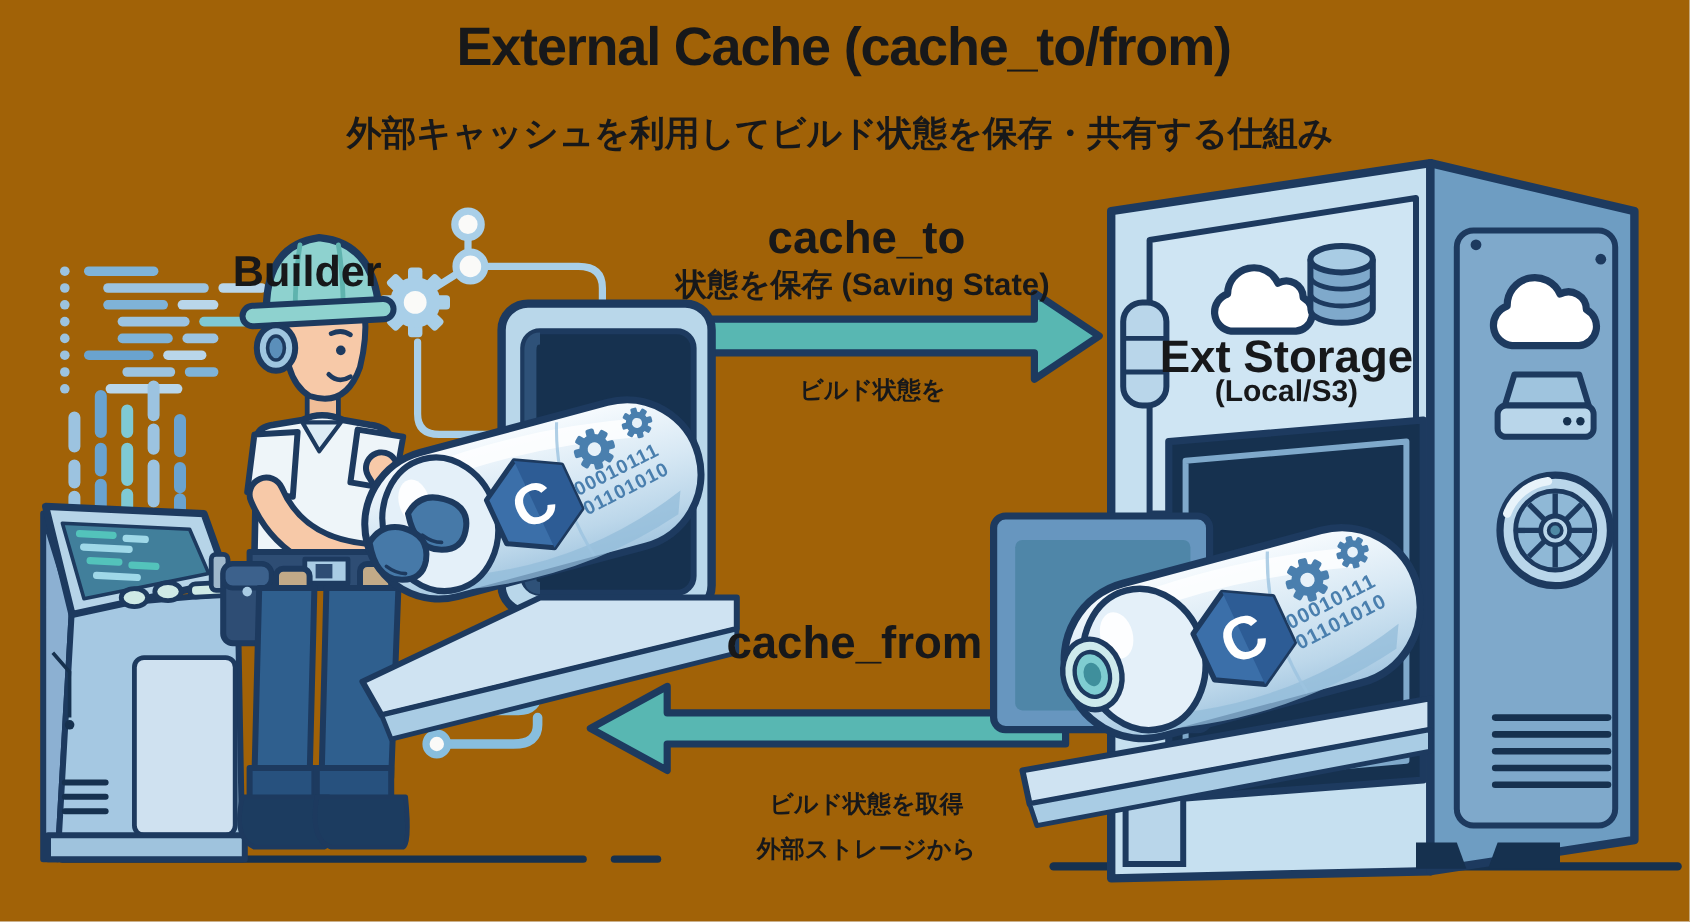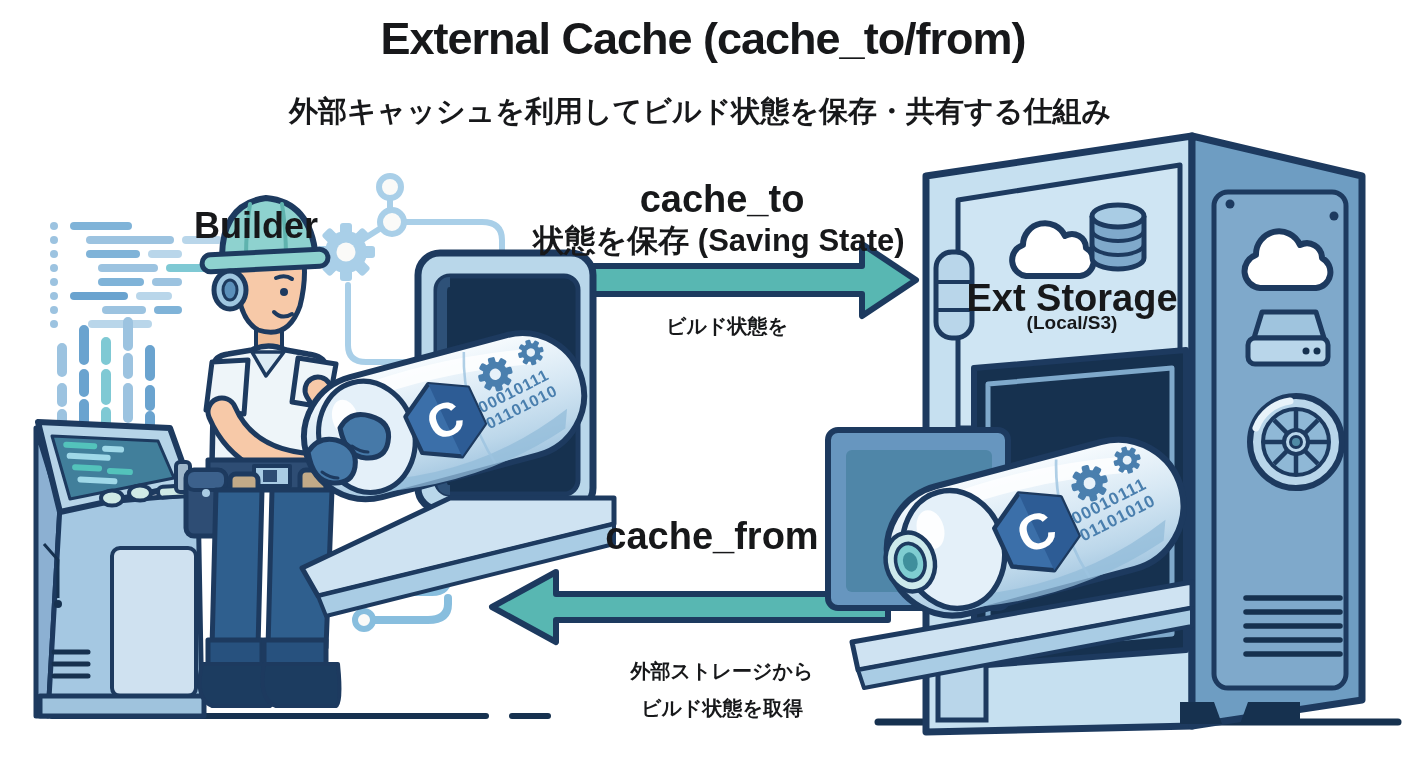--- a/index.html
+++ b/index.html
@@ -1,34 +1,34 @@
 <!DOCTYPE html>
 <html><head>
 <meta charset="utf-8">
 <style>
   html,body{margin:0;padding:0;background:#e8e8e8;}
   .stage{
     position:relative;width:1408px;height:768px;overflow:hidden;
-    background:#ffffff;
+    background:#a16207;
     font-family:"Liberation Sans", sans-serif;
   }
   .stage svg.art{position:absolute;left:0;top:0;}
   .lbl{
     position:absolute;transform:translateX(-50%);
     white-space:nowrap;color:#17181a;text-align:center;
     font-family:"Liberation Sans", sans-serif;
   }
   .title{font-size:45px;font-weight:900;letter-spacing:-1px;}
   .subtitle{font-size:29px;font-weight:800;margin-top:24px;}
   .builder-label{font-size:36px;font-weight:900;margin-top:48px;}
   .arrow-name{font-size:38px;font-weight:900;}
-  .arrow-state{font-size:31px;font-weight:800;}
+  .arrow-state{font-size:26px;font-weight:800;}
   .arrow-desc{font-size:20px;font-weight:800;line-height:37px;}
   .storage-name{font-size:38px;font-weight:900;}
-  .storage-type{font-size:19px;font-weight:800;}
+  .storage-type{font-size:25px;font-weight:800;}
   svg text{font-family:"Liberation Sans", sans-serif;}
 </style>
 </head>
 <body>
 
 <div class="stage">
 
 <svg class="art" width="1408" height="768" viewBox="0 0 1408 768">
   <defs>
     <linearGradient id="capGrad" x1="0" y1="0" x2="0" y2="1">
@@ -322,20 +322,20 @@
 <div class="lbl builder-label" style="left:256px; top:157px;">Builder</div>
 
 <div class="lbl arrow-name" style="left:722px; top:178px;text-align:right;">cache_to</div>
 <div class="lbl arrow-state" style="left:719px; top:220px;">状態を保存 (Saving State)</div>
 <div class="lbl arrow-desc" style="left:727px; top:308px;">
   <div>ビルド状態を</div>
 </div>
 
 <div class="lbl arrow-name" style="left:712px; top:515px;">cache_from</div>
 <div class="lbl arrow-desc" style="left:722px; top:653px;">
+  <div>ビルド状態を取得</div>
   <div>外部ストレージから</div>
-  <div>ビルド状態を取得</div>
 </div>
 
 <div class="lbl storage-name" style="left:1072px; top:277px;">Ext Storage</div>
 <div class="lbl storage-type" style="left:1072px; top:312px;">(Local/S3)</div>
 
 </div>
 
 </body></html>

